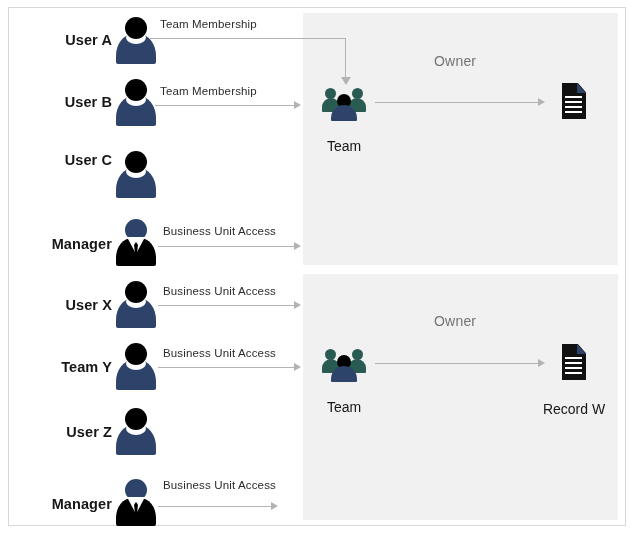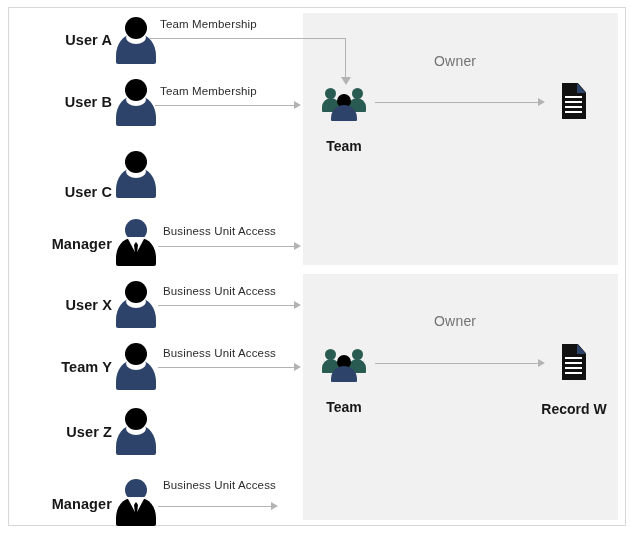--- a/index.html
+++ b/index.html
@@ -149,21 +149,21 @@
   .doc-fold{
     position:absolute;left:17px;top:0;width:9px;height:10px;
     background:#2d4369;
     clip-path:polygon(0 0,100% 100%,0 100%);
   }
   .doc-line{position:absolute;left:5px;height:2px;width:17px;background:#ffffff;}
 
   .node-caption{
     position:absolute;
     font-size:14px;
-    font-weight:bold;
+    font-weight:normal;
     color:#171717;
     white-space:nowrap;
     text-align:center;
   }
   .owner-label{
     position:absolute;
     font-size:14px;
     color:#737373;
     white-space:nowrap;
     letter-spacing:.2px;
@@ -196,21 +196,21 @@
   </div>
   <div class="person" style="left:113px;top:78px;">
     <div class="user-body"></div>
       <div class="user-neck"></div>
       <div class="user-head"></div>
   </div>
   <span class="conn-label" style="left:160px;top:85px;">Team Membership</span>
   <div class="hline" style="left:155px;top:105px;width:140px;"></div>
   <div class="arrow-r" style="left:294px;top:101px;"></div>
 
-  <div class="row" style="left:20px;top:164px;width:92px;">
+  <div class="row" style="left:20px;top:132px;width:92px;">
     <span class="row-label">User C</span>
   </div>
   <div class="person" style="left:113px;top:150px;">
     <div class="user-body"></div>
       <div class="user-neck"></div>
       <div class="user-head"></div>
   </div>
 
   <div class="row" style="left:20px;top:216px;width:92px;">
     <span class="row-label">Manager</span>

